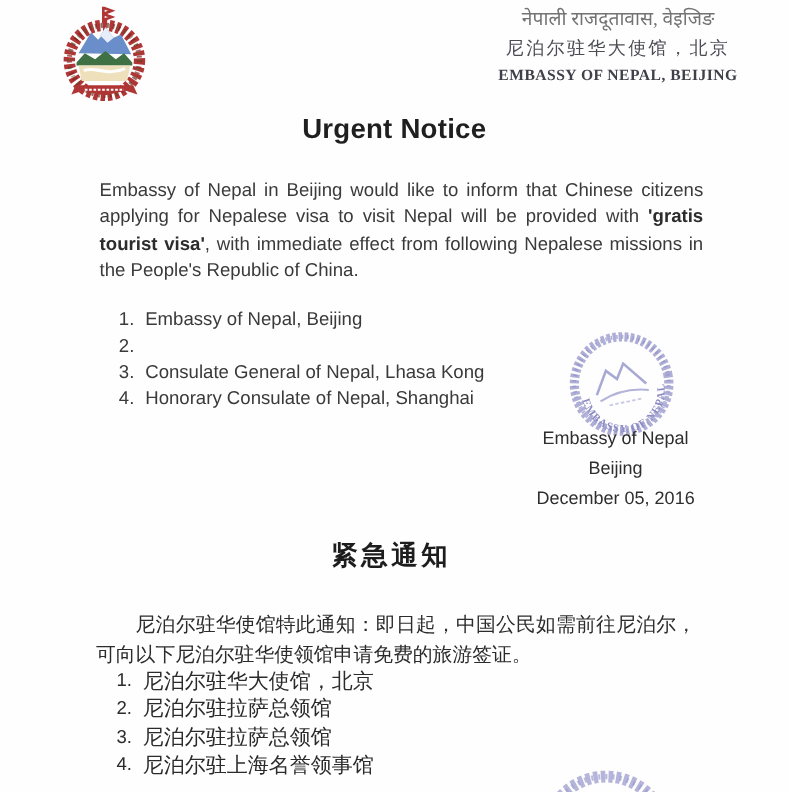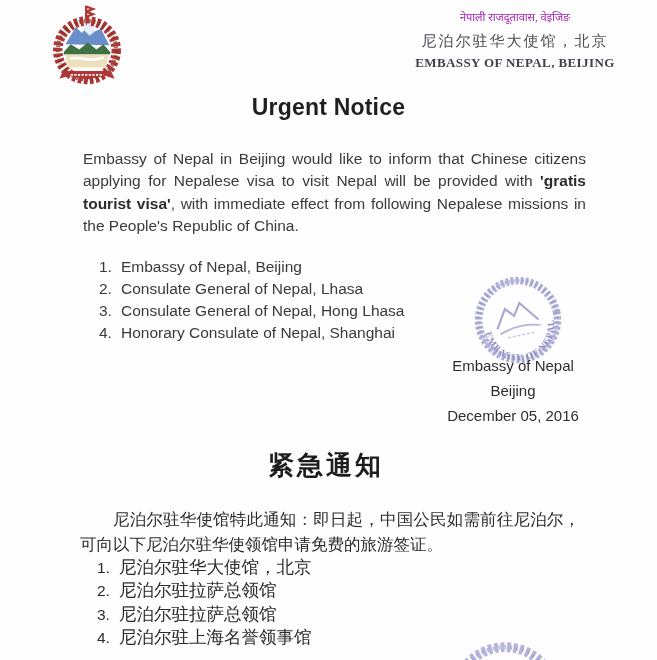--- a/index.html
+++ b/index.html
@@ -4,21 +4,21 @@
 <style>
   html,body { margin:0; padding:0; background:#ffffff; }
   .doc {
     position:relative; width:657px; height:660px; background:#fefefe;
     overflow:hidden; font-family:"Liberation Sans", sans-serif; color:#3a3a3a;
   }
 
   
   .emblem { position:absolute; left:44px; top:4px; width:86px; height:84px; }
   .header-right { position:absolute; left:403px; top:6px; width:224px; text-align:center; }
-  .hdr-nepali  { font-family:"Liberation Serif", serif; font-size:11px; line-height:22px; color:#a21caf; }
+  .hdr-nepali  { font-family:"Liberation Serif", serif; font-size:16px; line-height:22px; color:#737373; }
   .hdr-chinese { font-family:"Liberation Serif", serif; font-size:15px; line-height:20px; letter-spacing:2px; color:#4c4c55; margin-top:3px; }
   .hdr-english { font-family:"Liberation Serif", serif; font-size:13px; font-weight:bold; letter-spacing:0.4px; color:#40404a; margin-top:4px; }
 
   
   .title-en { position:absolute; left:0; top:94px; width:657px; text-align:center;
               font-size:23px; font-weight:bold; color:#1f1f1f; letter-spacing:0.2px; }
   .body-en  { position:absolute; left:83px; top:132px; width:503px; text-align:justify;
               font-size:15.5px; line-height:22.3px; color:#3a3a3a;margin-top:16px; }
   .body-en b { color:#2c2c2c; }
   .list-en  { position:absolute; left:99px; top:256px; font-size:15.5px; line-height:22px; color:#3a3a3a; }
@@ -27,24 +27,24 @@
 
   
   .stamp { position:absolute; opacity:0.88; }
   .stamp-main   { left:470px; top:272px; width:96px; height:96px; transform:rotate(-12deg); }
   .stamp-bottom { left:443px; top:636px; width:124px; height:124px; transform:rotate(-6deg); opacity:0.8; }
   .sig { position:absolute; left:413px; top:353px; width:200px; text-align:center;
          font-size:15px; line-height:25px; color:#2e2e2e; }
 
   
   .title-zh { position:absolute; left:0; top:448px; width:652px; text-align:center;
-              font-family:"Liberation Serif", serif; font-size:26px; font-weight:bold;
+              font-family:"Liberation Serif", serif; font-size:22px; font-weight:bold;
               letter-spacing:3px; color:#1d1d1d; }
   .body-zh  { position:absolute; left:80px; top:491px; width:500px; text-align:justify;
-              font-family:Liberation Mono, monospace; font-size:16.5px; line-height:25px;
+              font-family:Liberation Serif, serif; font-size:16.5px; line-height:25px;
               text-indent:2em; color:#2b2b2b; }
   .list-zh  { position:absolute; left:97px; top:556px; font-family:"Liberation Serif", serif;
               font-size:17.5px; line-height:23.4px; color:#2b2b2b; }
   .list-zh .num { font-family:"Liberation Sans", sans-serif; font-size:15.5px; }
 </style>
 </head>
 <body>
 
 <div class="doc">
 
@@ -82,25 +82,24 @@
 
   <p class="body-en"><span>Embassy of Nepal in Beijing would like to inform that Chinese citizens applying for Nepalese visa to visit Nepal will be provided with </span><b>'gratis tourist visa'</b><span>, with immediate effect from following Nepalese missions in the People's Republic of China.</span></p>
 
   <div class="list-en">
     <div class="list-row">
       <span class="num">1.</span>
       <span>Embassy of Nepal, Beijing</span>
     </div>
     <div class="list-row">
       <span class="num">2.</span>
-      <span>Consulate General of Nepal, Lhasa</span>
     </div>
     <div class="list-row">
       <span class="num">3.</span>
-      <span>Consulate General of Nepal, Hong Lhasa</span>
+      <span>Consulate General of Nepal, Lhasa Kong</span>
     </div>
     <div class="list-row">
       <span class="num">4.</span>
       <span>Honorary Consulate of Nepal, Shanghai</span>
     </div>
   </div>
 
   <div class="stamp stamp-main">
     <svg viewBox="0 0 100 100" width="96" height="96" aria-hidden="true">
       <g stroke="#8484c3" fill="none">

